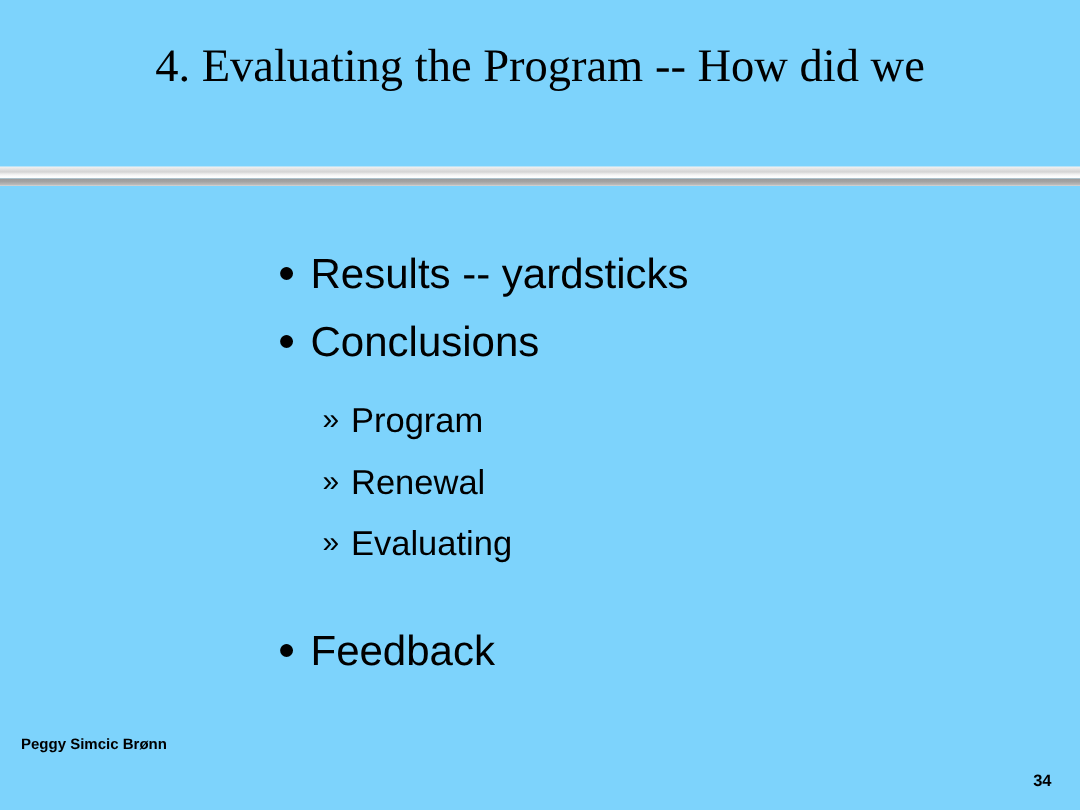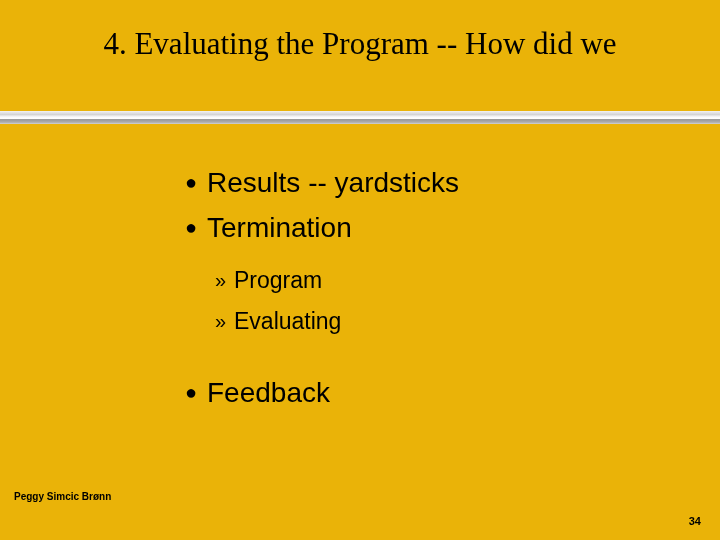--- a/index.html
+++ b/index.html
@@ -4,21 +4,21 @@
 <style>
   html, body {
     margin: 0;
     padding: 0;
     background: #ffffff;
   }
   .slide {
     position: relative;
     width: 720px;
     height: 540px;
-    background: #eab308;
+    background: #7dd3fc;
     overflow: hidden;
     font-family: "Liberation Sans", sans-serif;
   }
 
   
   .title-block {
     position: absolute;
     left: 36px;
     top: 24px;
     width: 648px;
@@ -166,28 +166,31 @@
     <div class="band-dark"></div>
   </div>
 
   <div class="body-block">
 
     <div class="lvl1">
       <span class="marker">●</span><span class="txt">Results -- yardsticks</span>
     </div>
 
     <div class="lvl1">
-      <span class="marker">●</span><span class="txt">Termination</span>
+      <span class="marker">●</span><span class="txt">Conclusions</span>
     </div>
 
     <div class="sub-group">
       <div class="lvl2">
         <span class="marker">»</span><span class="txt">Program</span>
       </div>
       <div class="lvl2">
+        <span class="marker">»</span><span class="txt">Renewal</span>
+      </div>
+      <div class="lvl2">
         <span class="marker">»</span><span class="txt">Evaluating</span>
       </div>
     </div>
 
     <div class="spacer-before-feedback"></div>
 
     <div class="lvl1">
       <span class="marker">●</span><span class="txt">Feedback</span>
     </div>
 

